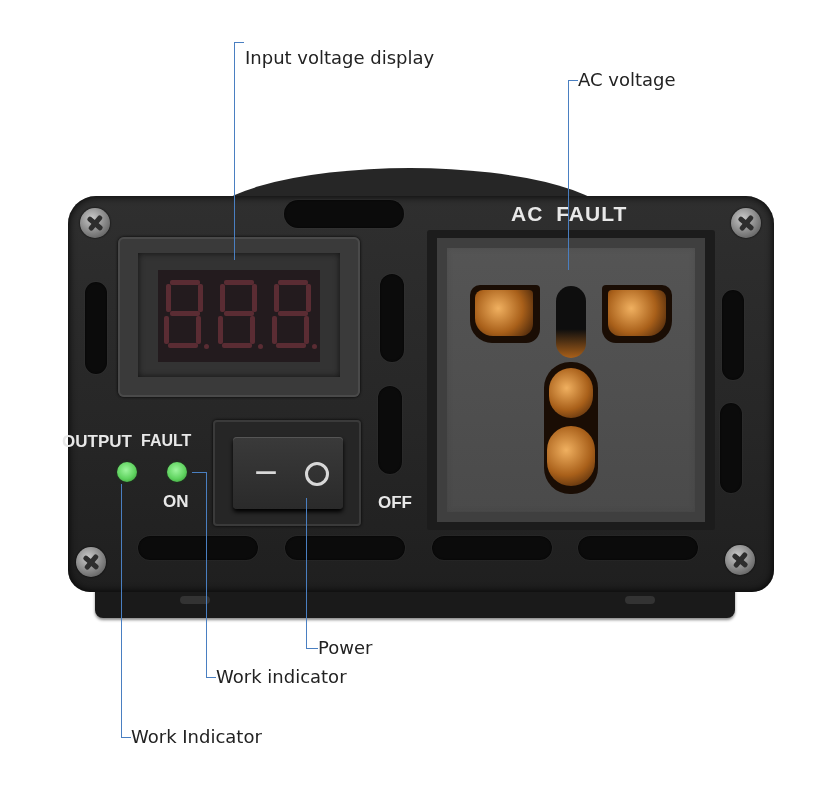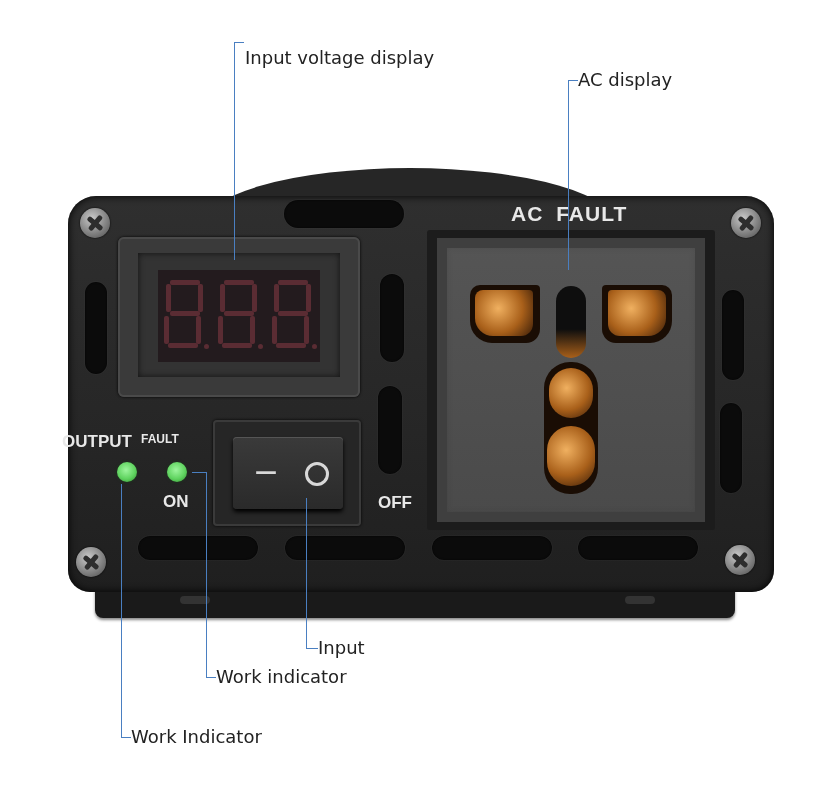--- a/index.html
+++ b/index.html
@@ -74,21 +74,21 @@
     <div class="seg" style="left:148px;top:14px;width:5px;height:28px;"></div>
     <div class="seg" style="left:120px;top:41px;width:30px;height:5px;"></div>
     <div class="seg" style="left:114px;top:46px;width:5px;height:28px;"></div>
     <div class="seg" style="left:146px;top:46px;width:5px;height:28px;"></div>
     <div class="seg" style="left:118px;top:73px;width:30px;height:5px;"></div>
     <div class="seg" style="left:154px;top:74px;width:5px;height:5px;border-radius:50%;"></div>
 
   </div>
 
   <div class="silk" style="left:62px;top:432px;font-size:17px;">OUTPUT</div>
-  <div class="silk" style="left:141px;top:432px;font-size:12px;">FAULT</div>
+  <div class="silk" style="left:141px;top:432px;font-size:16px;">FAULT</div>
   <div class="silk" style="left:163px;top:492px;font-size:17px;">ON</div>
   <div class="silk" style="left:378px;top:493px;font-size:17px;">OFF</div>
   <div class="silk" style="left:511px;top:202px;font-size:21px;letter-spacing:1px;word-spacing:6px;">AC FAULT</div>
 
   <div class="abs" style="left:117px;top:462px;width:20px;height:20px;border-radius:50%;background:radial-gradient(circle at 45% 40%, #9df59d, #5fd35f 55%, #2f8a2f);box-shadow:0 0 3px #1a3a1a;"></div>
   <div class="abs" style="left:167px;top:462px;width:20px;height:20px;border-radius:50%;background:radial-gradient(circle at 45% 40%, #9df59d, #5fd35f 55%, #2f8a2f);box-shadow:0 0 3px #1a3a1a;"></div>
 
   <div class="abs" style="left:213px;top:420px;width:148px;height:106px;background:#262626;border-radius:4px;box-shadow:inset 0 0 0 2px #3a3a3a, 0 0 3px #000;"></div>
   <div class="abs" style="left:233px;top:437px;width:110px;height:72px;background:linear-gradient(180deg,#3a3a3a,#2a2a2a);border-radius:4px;box-shadow:0 3px 4px #000, inset 0 1px 0 #555;">
     <span class="abs" style="left:22px;top:22px;color:#d8d8d8;font-size:22px;font-weight:bold;font-family:'DejaVu Sans',sans-serif;">—</span>
@@ -111,25 +111,25 @@
     <div class="pin" style="left:110px;top:188px;width:48px;height:60px;border-radius:24px;"></div>
   </div>
 </div>
 
 <div class="line" style="left:234px;top:42px;width:1px;height:218px;"></div>
 <div class="line" style="left:234px;top:42px;width:10px;height:1px;"></div>
 <div class="label" style="left:245px;top:32px;margin-top:16px;">Input voltage display</div>
 
 <div class="line" style="left:568px;top:80px;width:1px;height:190px;"></div>
 <div class="line" style="left:568px;top:80px;width:10px;height:1px;"></div>
-<div class="label" style="left:578px;top:70px;">AC display</div>
+<div class="label" style="left:578px;top:70px;">AC voltage</div>
 
 <div class="line" style="left:306px;top:498px;width:1px;height:150px;"></div>
 <div class="line" style="left:306px;top:648px;width:12px;height:1px;"></div>
-<div class="label" style="left:318px;top:638px;">Input</div>
+<div class="label" style="left:318px;top:638px;">Power</div>
 
 <div class="line" style="left:192px;top:472px;width:14px;height:1px;"></div>
 <div class="line" style="left:206px;top:472px;width:1px;height:205px;"></div>
 <div class="line" style="left:206px;top:677px;width:10px;height:1px;"></div>
 <div class="label" style="left:216px;top:667px;text-align:center;">Work indicator</div>
 
 <div class="line" style="left:121px;top:484px;width:1px;height:253px;"></div>
 <div class="line" style="left:121px;top:737px;width:10px;height:1px;"></div>
 <div class="label" style="left:131px;top:727px;">Work Indicator</div>
 

